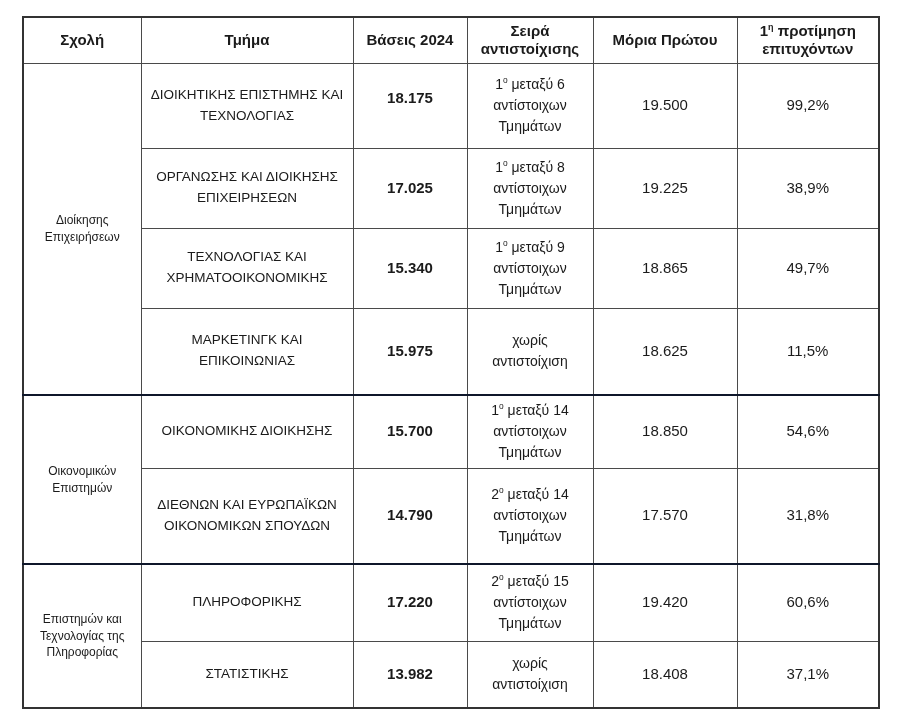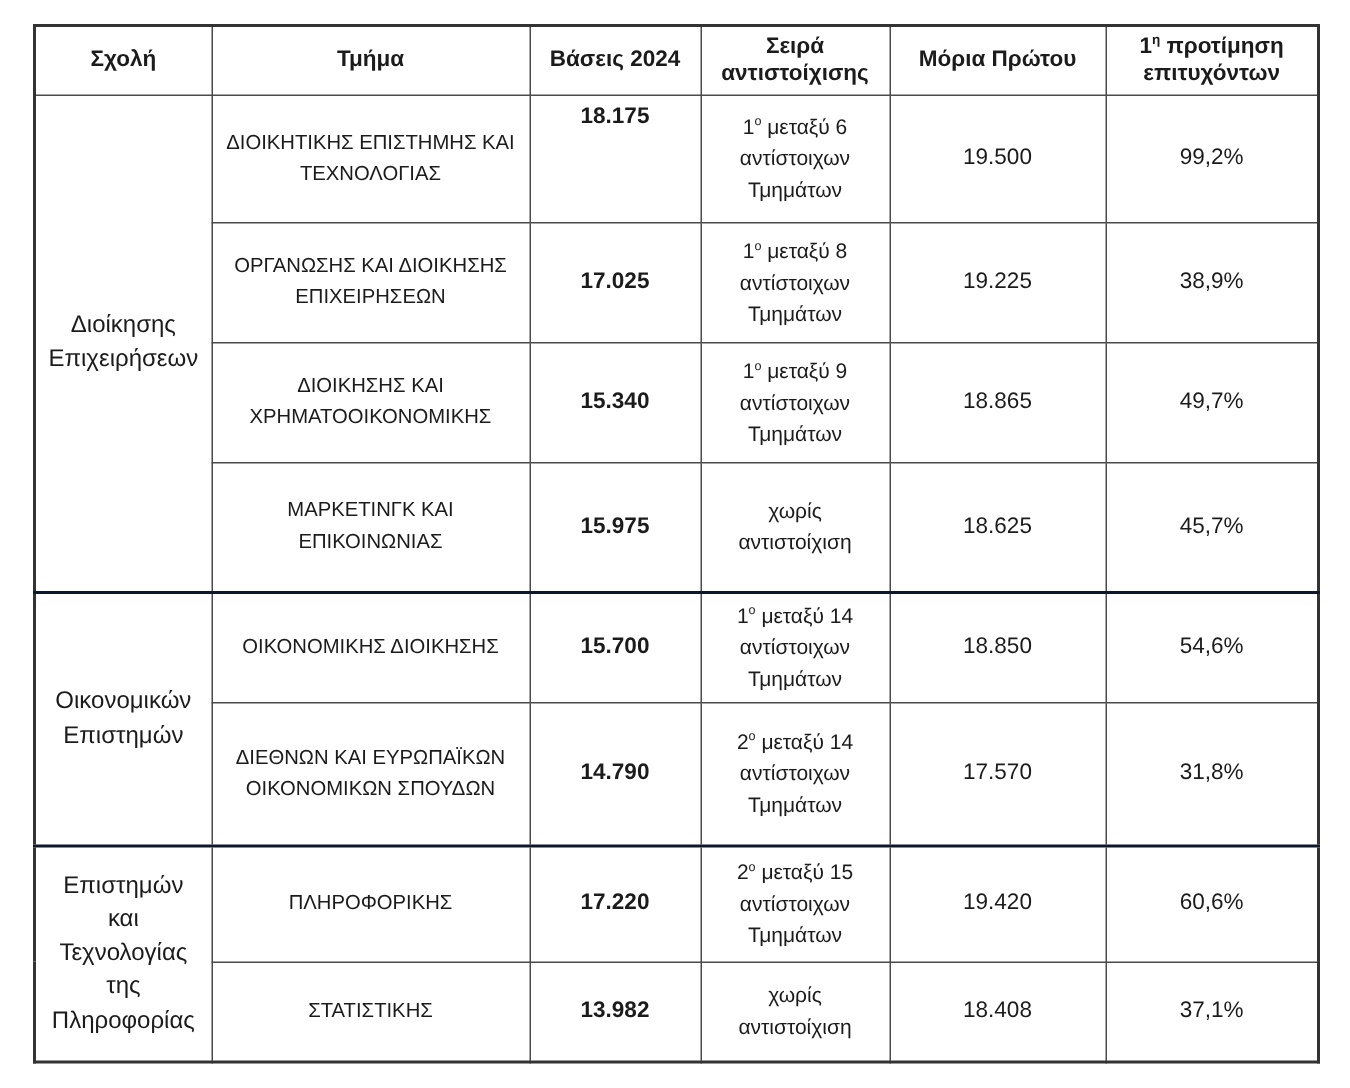--- a/index.html
+++ b/index.html
@@ -44,36 +44,36 @@
   tr.r1 { height: 85px; }
   tr.r2 { height: 80px; }
   tr.r3 { height: 80px; }
   tr.r4 { height: 87px; }
   tr.r5 { height: 73px; }
   tr.r6 { height: 96px; }
   tr.r7 { height: 77px; }
   tr.r8 { height: 67px; }
 
   td.school {
-    font-size: 16px;
+    font-size: 12px;
     line-height: 1.4;
     padding: 3px 8px;
   }
   td.dept {
     font-size: 13.5px;
     line-height: 1.55;
     padding: 3px 7px;
   }
   td.base {
     font-weight: bold;
     font-size: 15px;
   }
   td.base.vtop {
     vertical-align: top;
-    padding-top: 4px;
+    padding-top: 24px;
   }
   td.seira {
     font-size: 14px;
     line-height: 1.5;
     padding: 3px 8px;
     margin-left: 20px;
   }
   td.moria, td.pct { font-size: 15px; }
 
   tr.group-start td { border-top: 2px solid #0f172a; }
@@ -115,32 +115,32 @@
       <td class="pct">99,2%</td>
     </tr>
     <tr class="r2">
       <td class="dept">ΟΡΓΑΝΩΣΗΣ ΚΑΙ ΔΙΟΙΚΗΣΗΣ ΕΠΙΧΕΙΡΗΣΕΩΝ</td>
       <td class="base">17.025</td>
       <td class="seira"><span>1</span><sup>ο</sup><span> μεταξύ 8 αντίστοιχων Τμημάτων</span></td>
       <td class="moria">19.225</td>
       <td class="pct">38,9%</td>
     </tr>
     <tr class="r3">
-      <td class="dept">ΔΙΟΙΚΗΣΗΣ ΚΑΙ ΧΡΗΜΑΤΟΟΙΚΟΝΟΜΙΚΗΣ</td>
+      <td class="dept">ΤΕΧΝΟΛΟΓΙΑΣ ΚΑΙ ΧΡΗΜΑΤΟΟΙΚΟΝΟΜΙΚΗΣ</td>
       <td class="base">15.340</td>
       <td class="seira"><span>1</span><sup>ο</sup><span> μεταξύ 9 αντίστοιχων Τμημάτων</span></td>
       <td class="moria">18.865</td>
       <td class="pct">49,7%</td>
     </tr>
     <tr class="r4">
       <td class="dept">ΜΑΡΚΕΤΙΝΓΚ ΚΑΙ ΕΠΙΚΟΙΝΩΝΙΑΣ</td>
       <td class="base">15.975</td>
       <td class="seira"><span></span><sup></sup><span>χωρίς αντιστοίχιση</span></td>
       <td class="moria">18.625</td>
-      <td class="pct">45,7%</td>
+      <td class="pct">11,5%</td>
     </tr>
     <tr class="r5 group-start">
       <td class="school" rowspan="2">Οικονομικών Επιστημών</td>
       <td class="dept">ΟΙΚΟΝΟΜΙΚΗΣ ΔΙΟΙΚΗΣΗΣ</td>
       <td class="base">15.700</td>
       <td class="seira"><span>1</span><sup>ο</sup><span> μεταξύ 14 αντίστοιχων Τμημάτων</span></td>
       <td class="moria">18.850</td>
       <td class="pct">54,6%</td>
     </tr>
     <tr class="r6">

